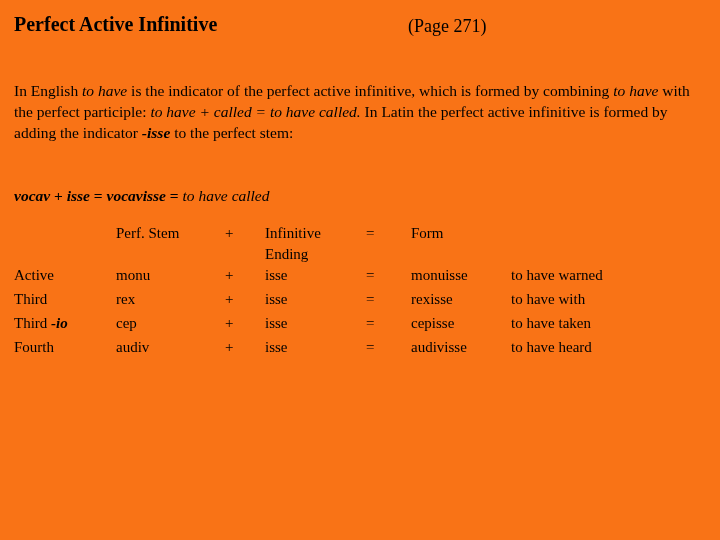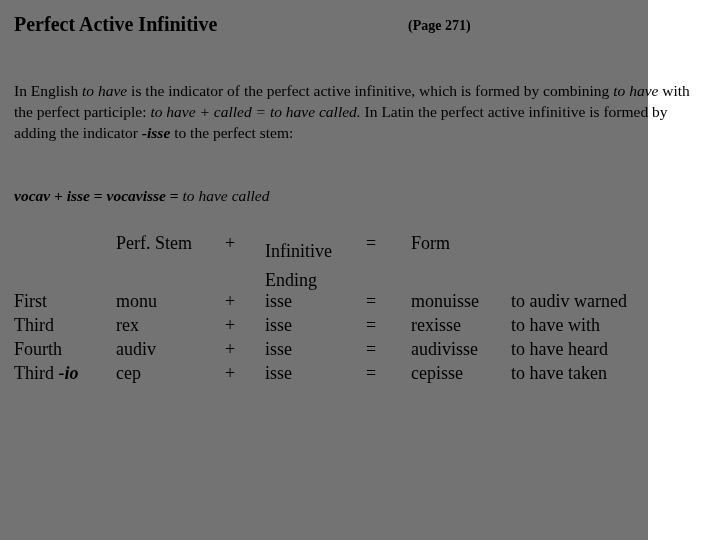--- a/index.html
+++ b/index.html
@@ -14,23 +14,23 @@
     overflow: hidden;
     font-family: "Liberation Serif", "DejaVu Serif", serif;
     color: #000000;
     -webkit-font-smoothing: none;
   }
 
   .page {
     position: absolute;
     left: 0;
     top: 0;
-    width: 648px;
+    width: 720px;
     height: 540px;
-    background: #737373;
+    background: #f97316;
   }
 
   
   .header-row {
     position: absolute;
     left: 14px;
     top: 12px;
     width: 692px;
     height: 26px;
   }
@@ -40,22 +40,22 @@
     top: 0;
     font-size: 20px;
     font-weight: bold;
     line-height: 24px;
     white-space: nowrap;
   }
   .page-ref {
     position: absolute;
     left: 394px;
     top: 4px;
-    font-size: 14px;
-    font-weight: bold;
+    font-size: 18px;
+    font-weight: normal;
     line-height: 20px;
     white-space: nowrap;
   }
 
   
   .intro {
     position: absolute;
     left: 14px;
     top: 64px;
     width: 680px;
@@ -86,24 +86,24 @@
   }
   .example .eng {
     font-style: italic;
     font-weight: normal;
   }
 
   
   .conj-table {
     position: absolute;
     left: 14px;
-    top: 233px;
+    top: 223px;
     width: 700px;
     border-collapse: collapse;
-    font-size: 18px;
+    font-size: 15px;
     line-height: 21px;
   }
   .conj-table td,
   .conj-table th {
     padding: 0;
     margin: 0;
     border: 0;
     text-align: left;
     vertical-align: top;
     font-weight: normal;
@@ -114,21 +114,21 @@
   
   .col-conj  { width: 102px; }
   .col-stem  { width: 109px; }
   .col-plus  { width: 40px; }
   .col-end   { width: 101px; }
   .col-eq    { width: 45px; }
   .col-form  { width: 100px; }
   .col-trans { width: auto; }
 
   thead td { font-weight: normal; font-style: normal; }
-  thead .hdr-ending-wrap { display: block; margin-top: 8px; }
+  thead .hdr-ending-wrap { display: block; }
 
   tbody tr { height: 24px; }
 
   .latin {
     font-weight: bold;
     font-style: italic;
   }
   .english {
     font-style: italic;
     font-weight: normal;
@@ -176,51 +176,51 @@
           <span class="hdr-ending-wrap">Ending</span>
         </td>
         <td class="sym">=</td>
         <td class="roman">Form</td>
         <td class="roman"></td>
       </tr>
     </thead>
     <tbody>
 
         <tr>
-          <td><span class="roman">First</span></td>
+          <td><span class="roman">Active</span></td>
           <td class="latin">monu</td>
           <td class="sym">+</td>
           <td class="latin">isse</td>
           <td class="sym">=</td>
           <td class="latin">monuisse</td>
-          <td class="english">to audiv warned</td>
+          <td class="english">to have warned</td>
         </tr>
         <tr>
           <td><span class="roman">Third</span></td>
           <td class="latin">rex</td>
           <td class="sym">+</td>
           <td class="latin">isse</td>
           <td class="sym">=</td>
           <td class="latin">rexisse</td>
           <td class="english">to have with</td>
         </tr>
         <tr>
+          <td><span class="roman">Third </span><span class="latin">-io</span></td>
+          <td class="latin">cep</td>
+          <td class="sym">+</td>
+          <td class="latin">isse</td>
+          <td class="sym">=</td>
+          <td class="latin">cepisse</td>
+          <td class="english">to have taken</td>
+        </tr>
+        <tr>
           <td><span class="roman">Fourth</span></td>
           <td class="latin">audiv</td>
           <td class="sym">+</td>
           <td class="latin">isse</td>
           <td class="sym">=</td>
           <td class="latin">audivisse</td>
           <td class="english">to have heard</td>
         </tr>
-        <tr>
-          <td><span class="roman">Third </span><span class="latin">-io</span></td>
-          <td class="latin">cep</td>
-          <td class="sym">+</td>
-          <td class="latin">isse</td>
-          <td class="sym">=</td>
-          <td class="latin">cepisse</td>
-          <td class="english">to have taken</td>
-        </tr>
       </tbody>
   </table>
 
 </div>
 
 </body></html>

